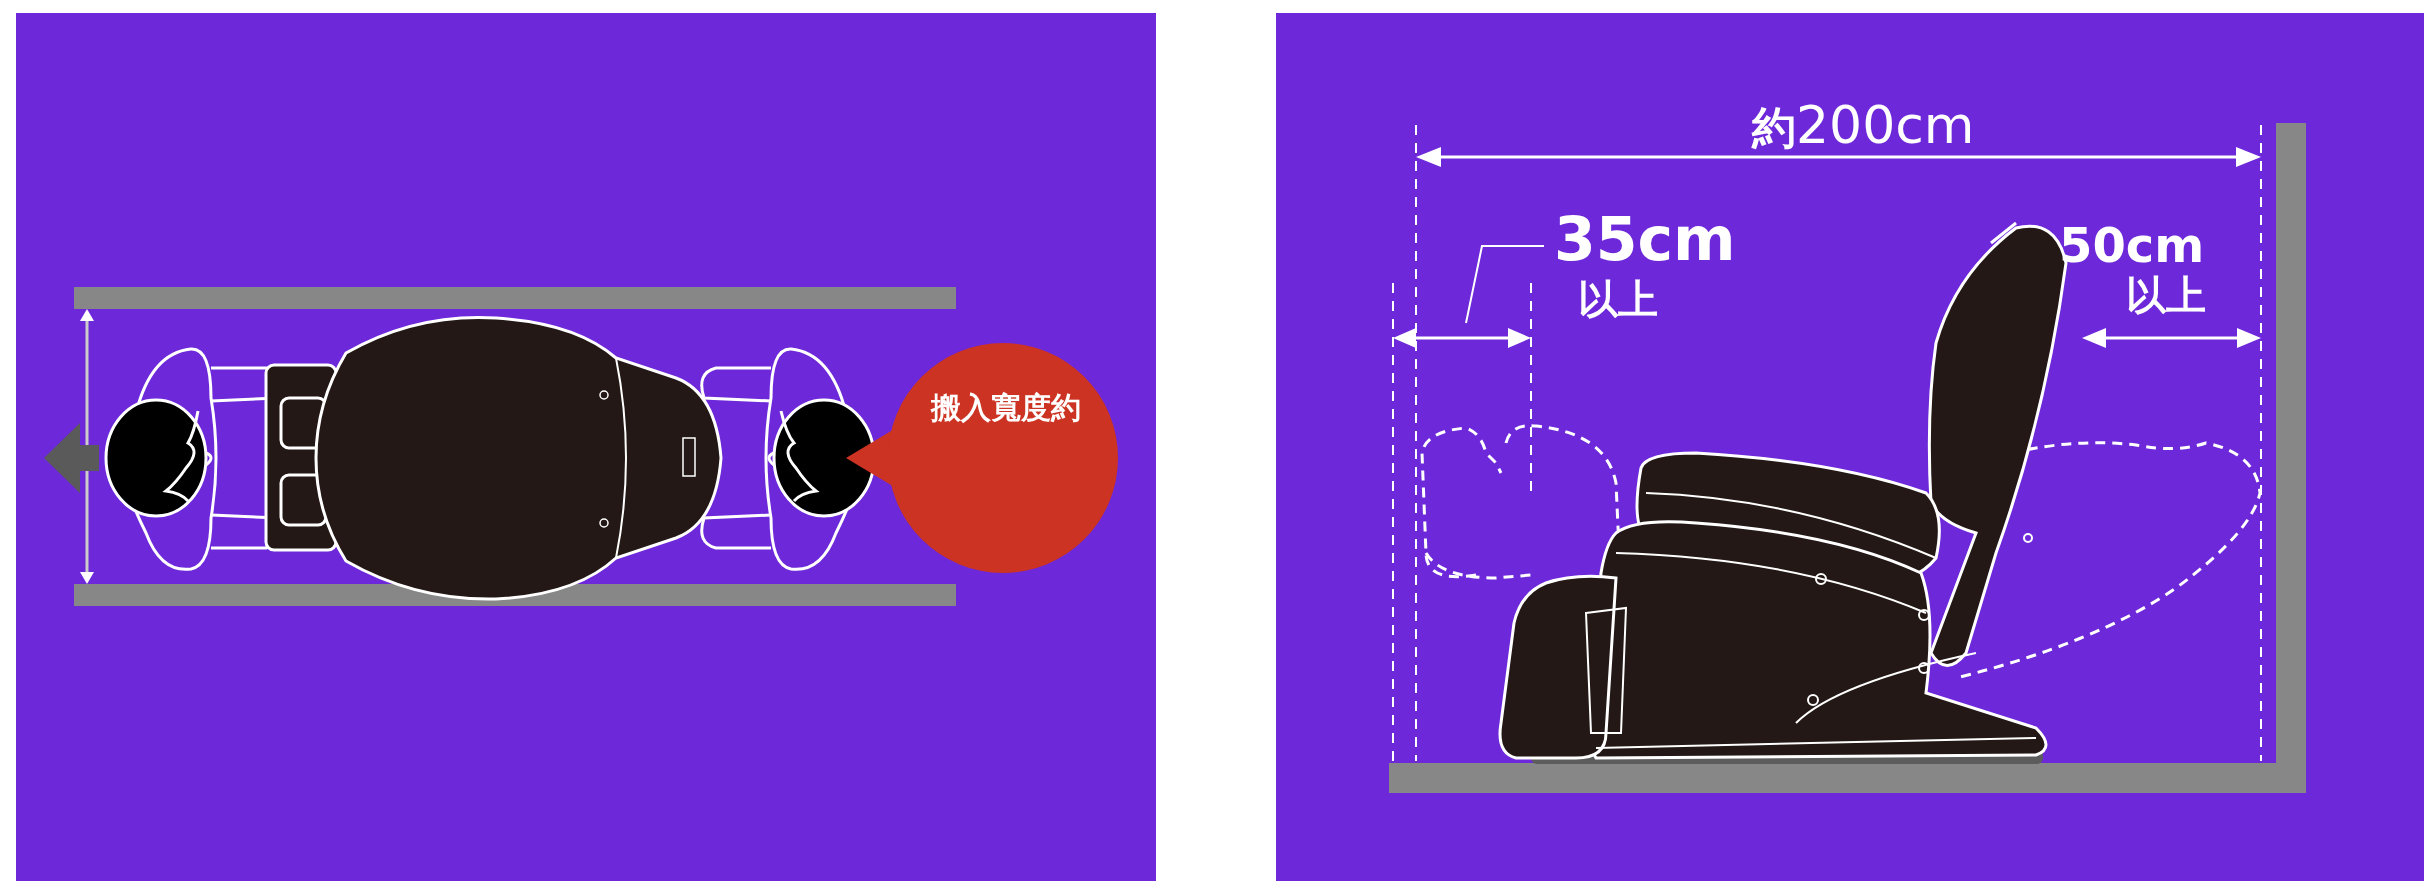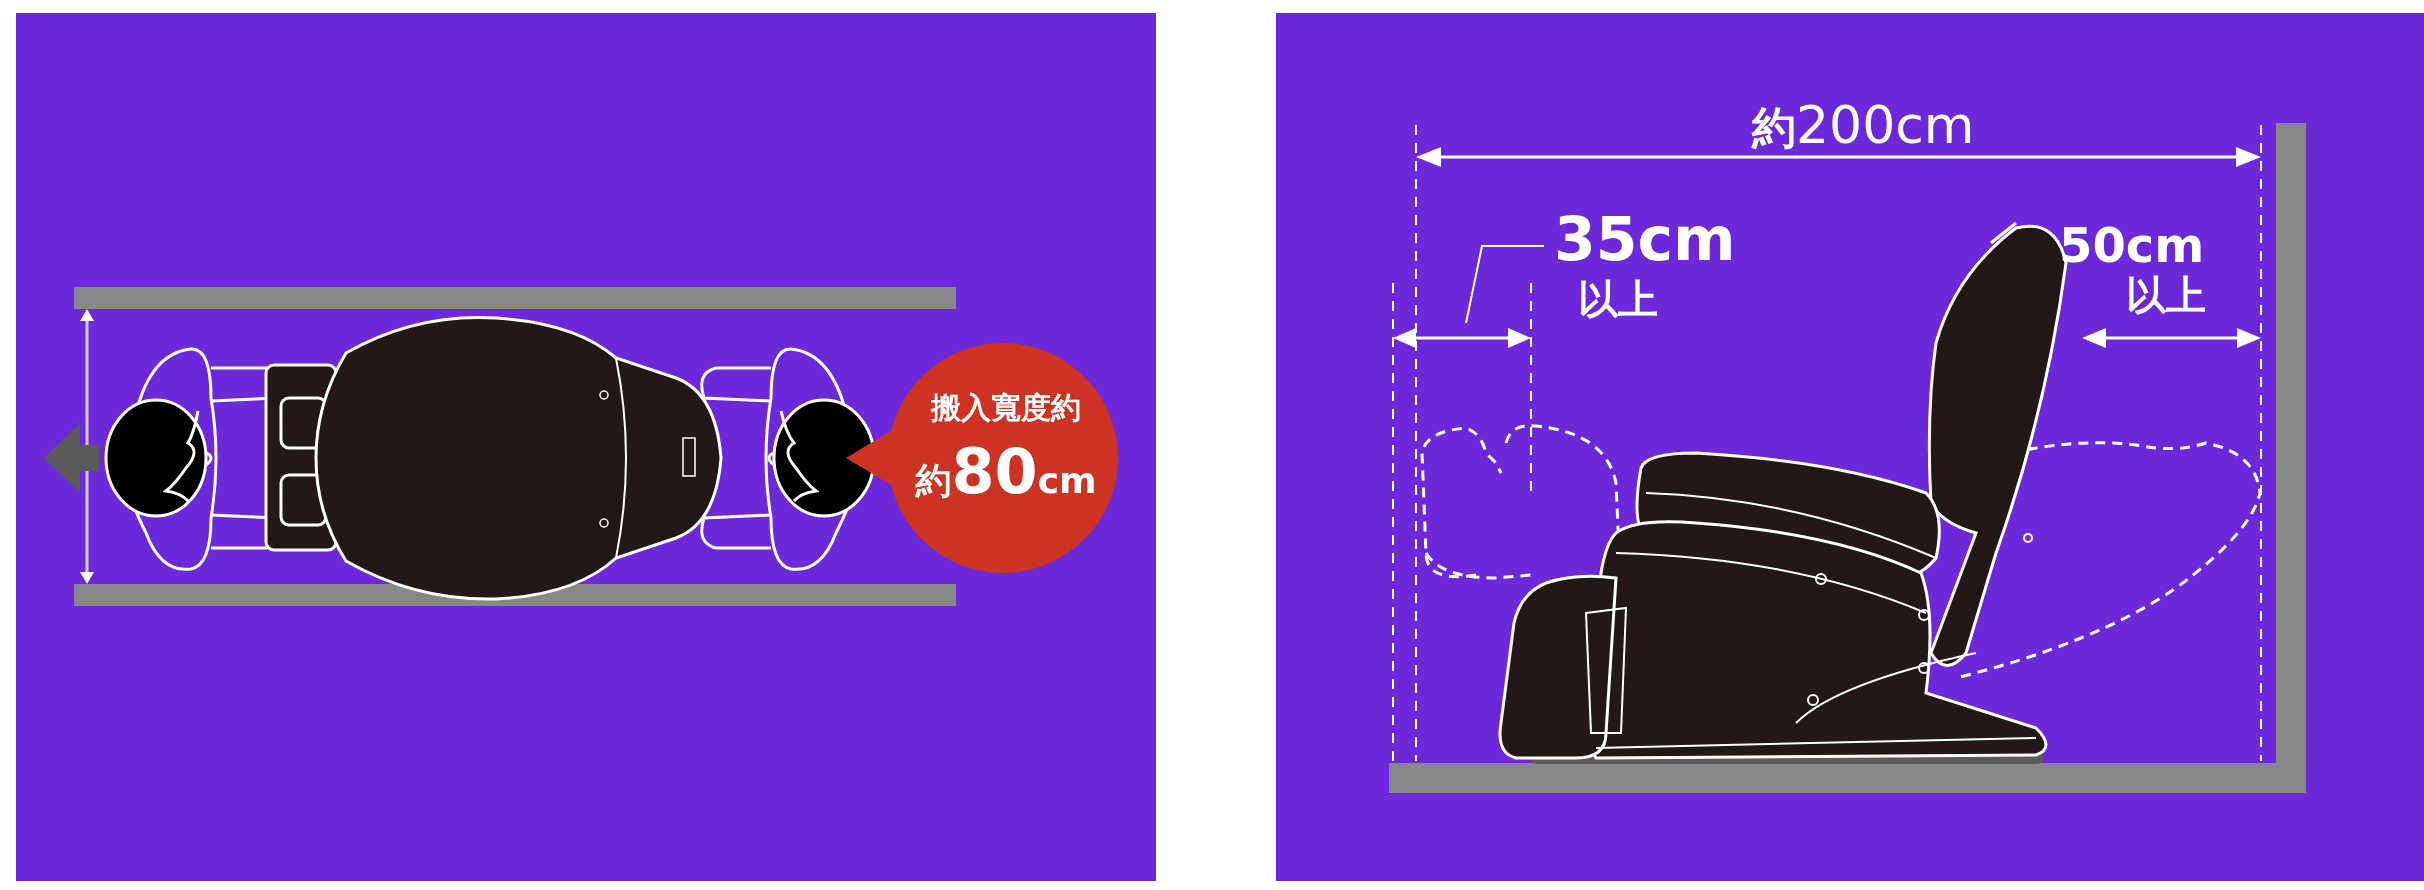--- a/index.html
+++ b/index.html
@@ -57,23 +57,20 @@
       <path d="M755,355 L700,355 Q680,360 688,385 L755,388"></path>
       <path d="M755,502 L688,505 Q680,530 700,535 L755,535"></path>
     </g>
 
     <g>
       <polygon points="830,445 880,415 880,475" fill="#cc3322"></polygon>
       <ellipse cx="987" cy="445" rx="115" ry="115" fill="#cc3322"></ellipse>
     </g>
   </svg>
   <div class="bubble-text" style="left:885px; top:380px; width:210px; font-size:30px;">搬入寬度約</div>
-  <div class="bubble-text" style="left:885px; top:428px; width:210px;">
-    <span style="font-size:36px;">約</span><span style="font-size:62px;">80</span><span style="font-size:36px;">cm</span>
-  </div>
 </div>
 
 <div class="panel" id="panel-right">
   <svg width="1148" height="868" viewBox="0 0 1148 868">
 
     <rect x="113" y="750" width="917" height="30" fill="#878787"></rect>
     <rect x="1000" y="110" width="30" height="670" fill="#878787"></rect>
 
     <rect x="255" y="737" width="512" height="14" rx="6" fill="#5c5c5c"></rect>
 

